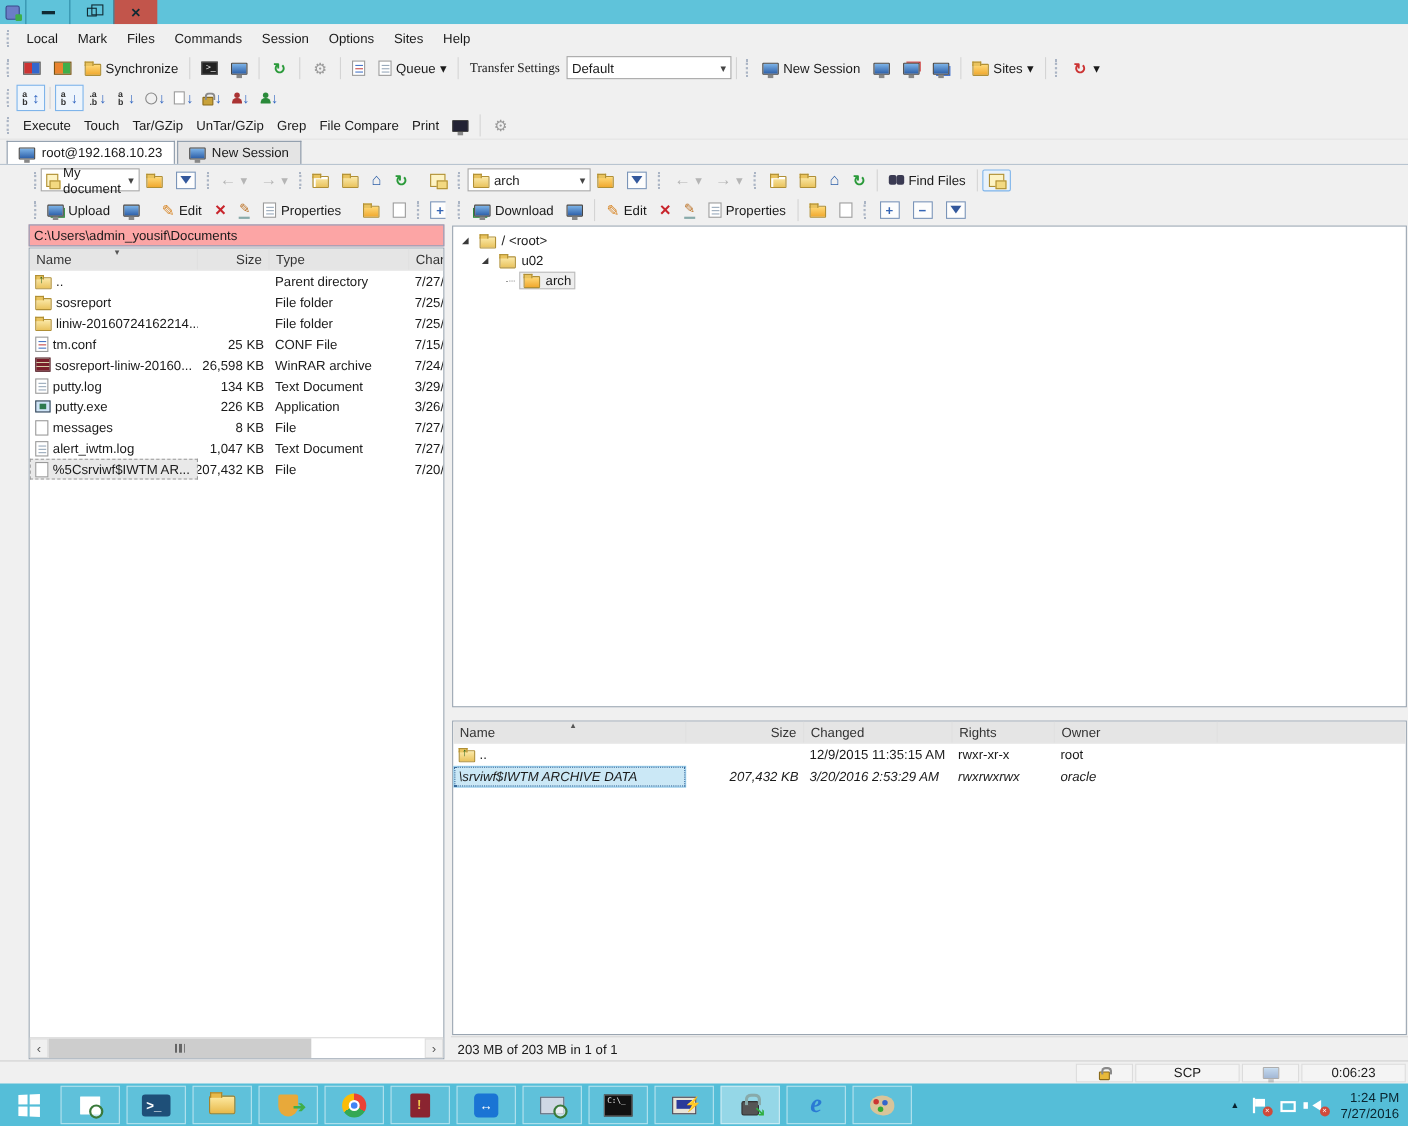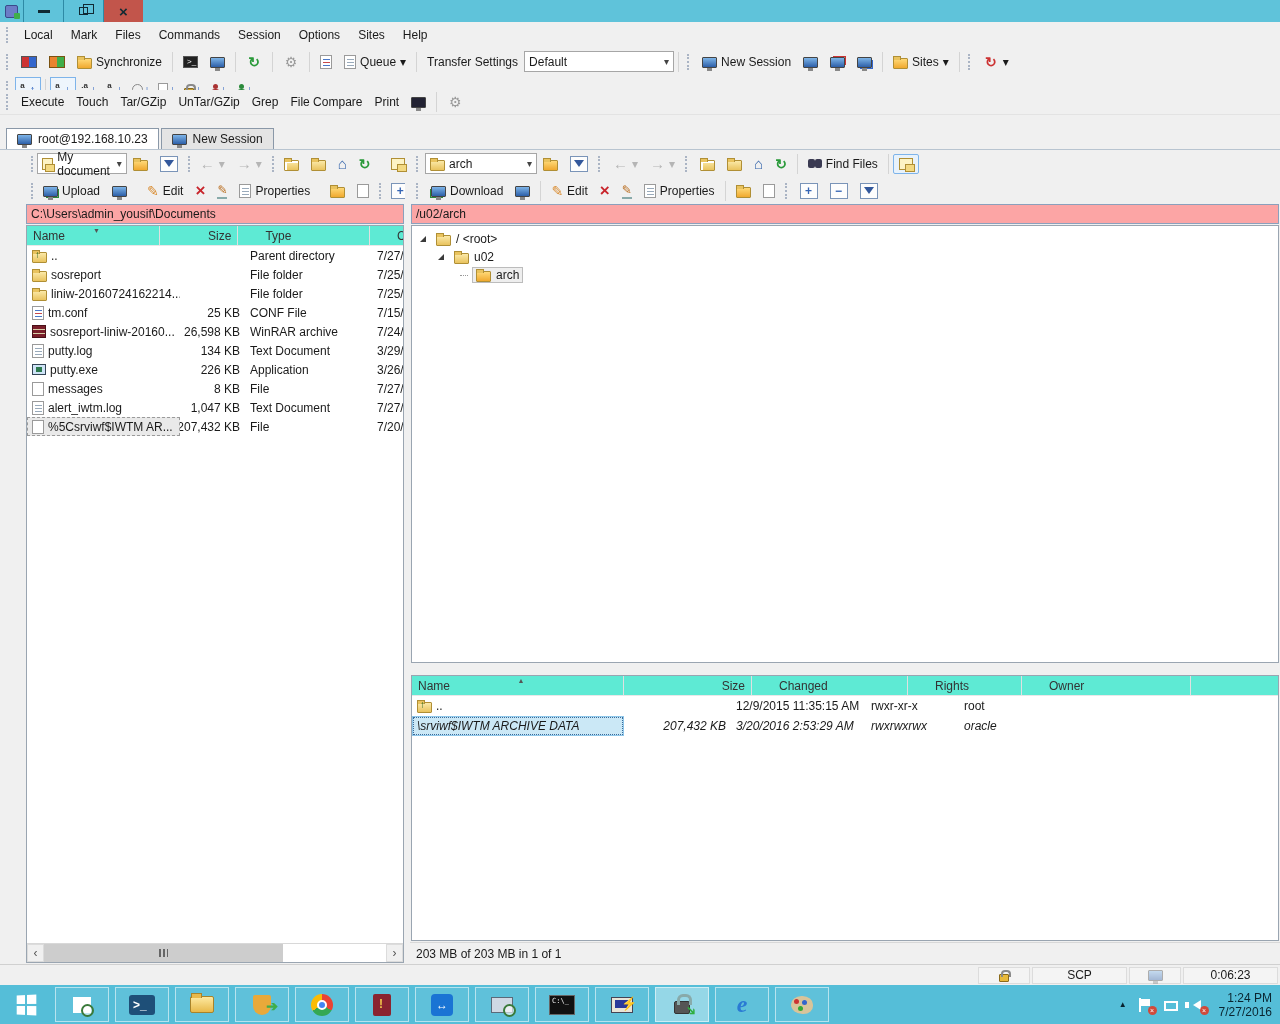--- a/index.html
+++ b/index.html
@@ -20,21 +20,21 @@
 
   
   .menubar { position:absolute; top:22px; left:0; right:0; height:26px; background:#f0f0f0; display:flex; align-items:center; padding-left:2px; }
   .grip { width:5px; height:16px; border-left:2px dotted #aab4c4; margin:0 4px; }
   .menu-item { padding:4px 9px; }
 
   
   .tb { position:absolute; left:0; right:0; background:#f0f0f0; display:flex; align-items:center; padding-left:2px; }
   .tb1 { top:48px; height:27px; }
   .tb2 { top:75px; height:28px; }
-  .tb3 { top:90px; height:25px; border-bottom:1px solid #e3e3e3; }
+  .tb3 { top:102px; height:25px; border-bottom:1px solid #e3e3e3; }
   .tbtn { display:flex; align-items:center; gap:4px; padding:3px 5px; border:1px solid transparent; border-radius:2px; white-space:nowrap; }
   .tsep { width:1px; height:20px; background:#d4d4d4; margin:0 4px; }
   .combo { background:#fff; border:1px solid #a6a6a6; height:21px; display:flex; align-items:center; padding:0 4px; gap:4px; }
   .combo .dd { margin-left:auto; color:#444; font-size:10px; }
   .sbtn { width:26px; height:24px; display:flex; align-items:center; justify-content:center; border:1px solid transparent; gap:1px; }
   .sbtn.boxed { border-color:#7eb4ea; background:#eef5fc; }
   .sortglyph { color:#2f64c0; font-weight:bold; font-size:13px; }
   .ab { font-size:8px; line-height:7px; color:#333; font-weight:bold; width:8px; }
 
   
@@ -79,21 +79,21 @@
 
   
   .main { position:absolute; top:150px; bottom:60px; left:0; right:0; display:flex;margin-left:25px; }
   .panel { display:flex; flex-direction:column; background:#f0f0f0; }
   .panel.left { width:380px; }
   .splitter { width:5px; background:#f0f0f0; }
   .panel.right { flex:1; }
   .ptb { height:27px; display:flex; align-items:center; padding-left:2px; flex:none; }
   .pathbar { height:20px; background:#fca5a5; border:1px solid #8ba0bc; display:flex; align-items:center; padding:0 4px; flex:none; margin:0 1px; }
   .listwrap { flex:1; background:#fff; border:1px solid #9aa5b1; margin:1px; display:flex; flex-direction:column; overflow:hidden; position:relative; }
-  .lhead { display:flex; height:20px; border-bottom:1px solid #e8e8e8; flex:none; background:#5eead4; color:#333;gap:21px; }
+  .lhead { display:flex; height:20px; border-bottom:1px solid #e8e8e8; flex:none; background:#e5e5e5; color:#333; }
   .hcell { display:flex; align-items:center; padding:0 6px; border-right:1px solid #e0e0e0; position:relative; white-space:nowrap; overflow:hidden; }
   .hcell .sortmark { position:absolute; top:1px; left:50%; font-size:7px; color:#555; }
   .frow { display:flex; height:19px; align-items:center; flex:none; }
   .fcell { padding:0 5px; white-space:nowrap; overflow:hidden; display:flex; align-items:center; gap:4px; height:100%; }
   .num { justify-content:flex-end; }
   .sel-inactive { background:#e9e9e9; outline:1px dashed #9a9a9a; outline-offset:-1px; }
   .sel-active { background:#cbe8f6; box-shadow:inset 0 0 0 1px #8ec7ea; outline:1px dotted #3a6a9a; outline-offset:-2px; }
   .hscroll { height:19px; flex:none; display:flex; border-top:1px solid #d8d8d8; background:#f0f0f0; }
   .harrow { width:17px; display:flex; align-items:center; justify-content:center; color:#555; background:#f0f0f0; border:1px solid #dcdcdc; }
   .htrack { flex:1; background:#fff; position:relative; }
@@ -218,21 +218,21 @@
   <span class="tsep"></span>
   <span class="tbtn">
       <span class="page conf icn"></span>
     </span>
   <span class="tbtn">
       <span class="page lines icn"></span>
       <span>Queue</span>
       <span class="dd">▾</span>
     </span>
   <span class="tsep"></span>
-  <span style="margin:0 6px;">Transfer Settings</span>
+  <span style="margin:0 6px;font-family:Liberation Serif, serif;">Transfer Settings</span>
   <span class="combo" style="width:150px;">
     <span>Default</span>
     <span class="dd">▾</span>
   </span>
   <span class="tsep"></span>
   <span class="grip"></span>
   <span class="tbtn">
       <span class="mon icn"></span>
       <span>New Session</span>
     </span>
@@ -692,23 +692,20 @@
           <span class="boxicn">
             <span class="bluearr">−</span>
           </span>
         </span>
       <span class="tbtn">
           <span class="boxicn">
             <span class="funnel"></span>
           </span>
         </span>
     </div>
-    <div class="pathbar">
-        <span>/u02/arch</span>
-      </div>
 
     <div class="treewrap">
       <div class="treerow" style="padding-left:6px;">
         <span class="exp"></span>
         <span class="tlabel">
             <span class="fold icn"></span>
             <span>/ &lt;root&gt;</span>
           </span>
       </div>
       <div class="treerow" style="padding-left:24px;">

